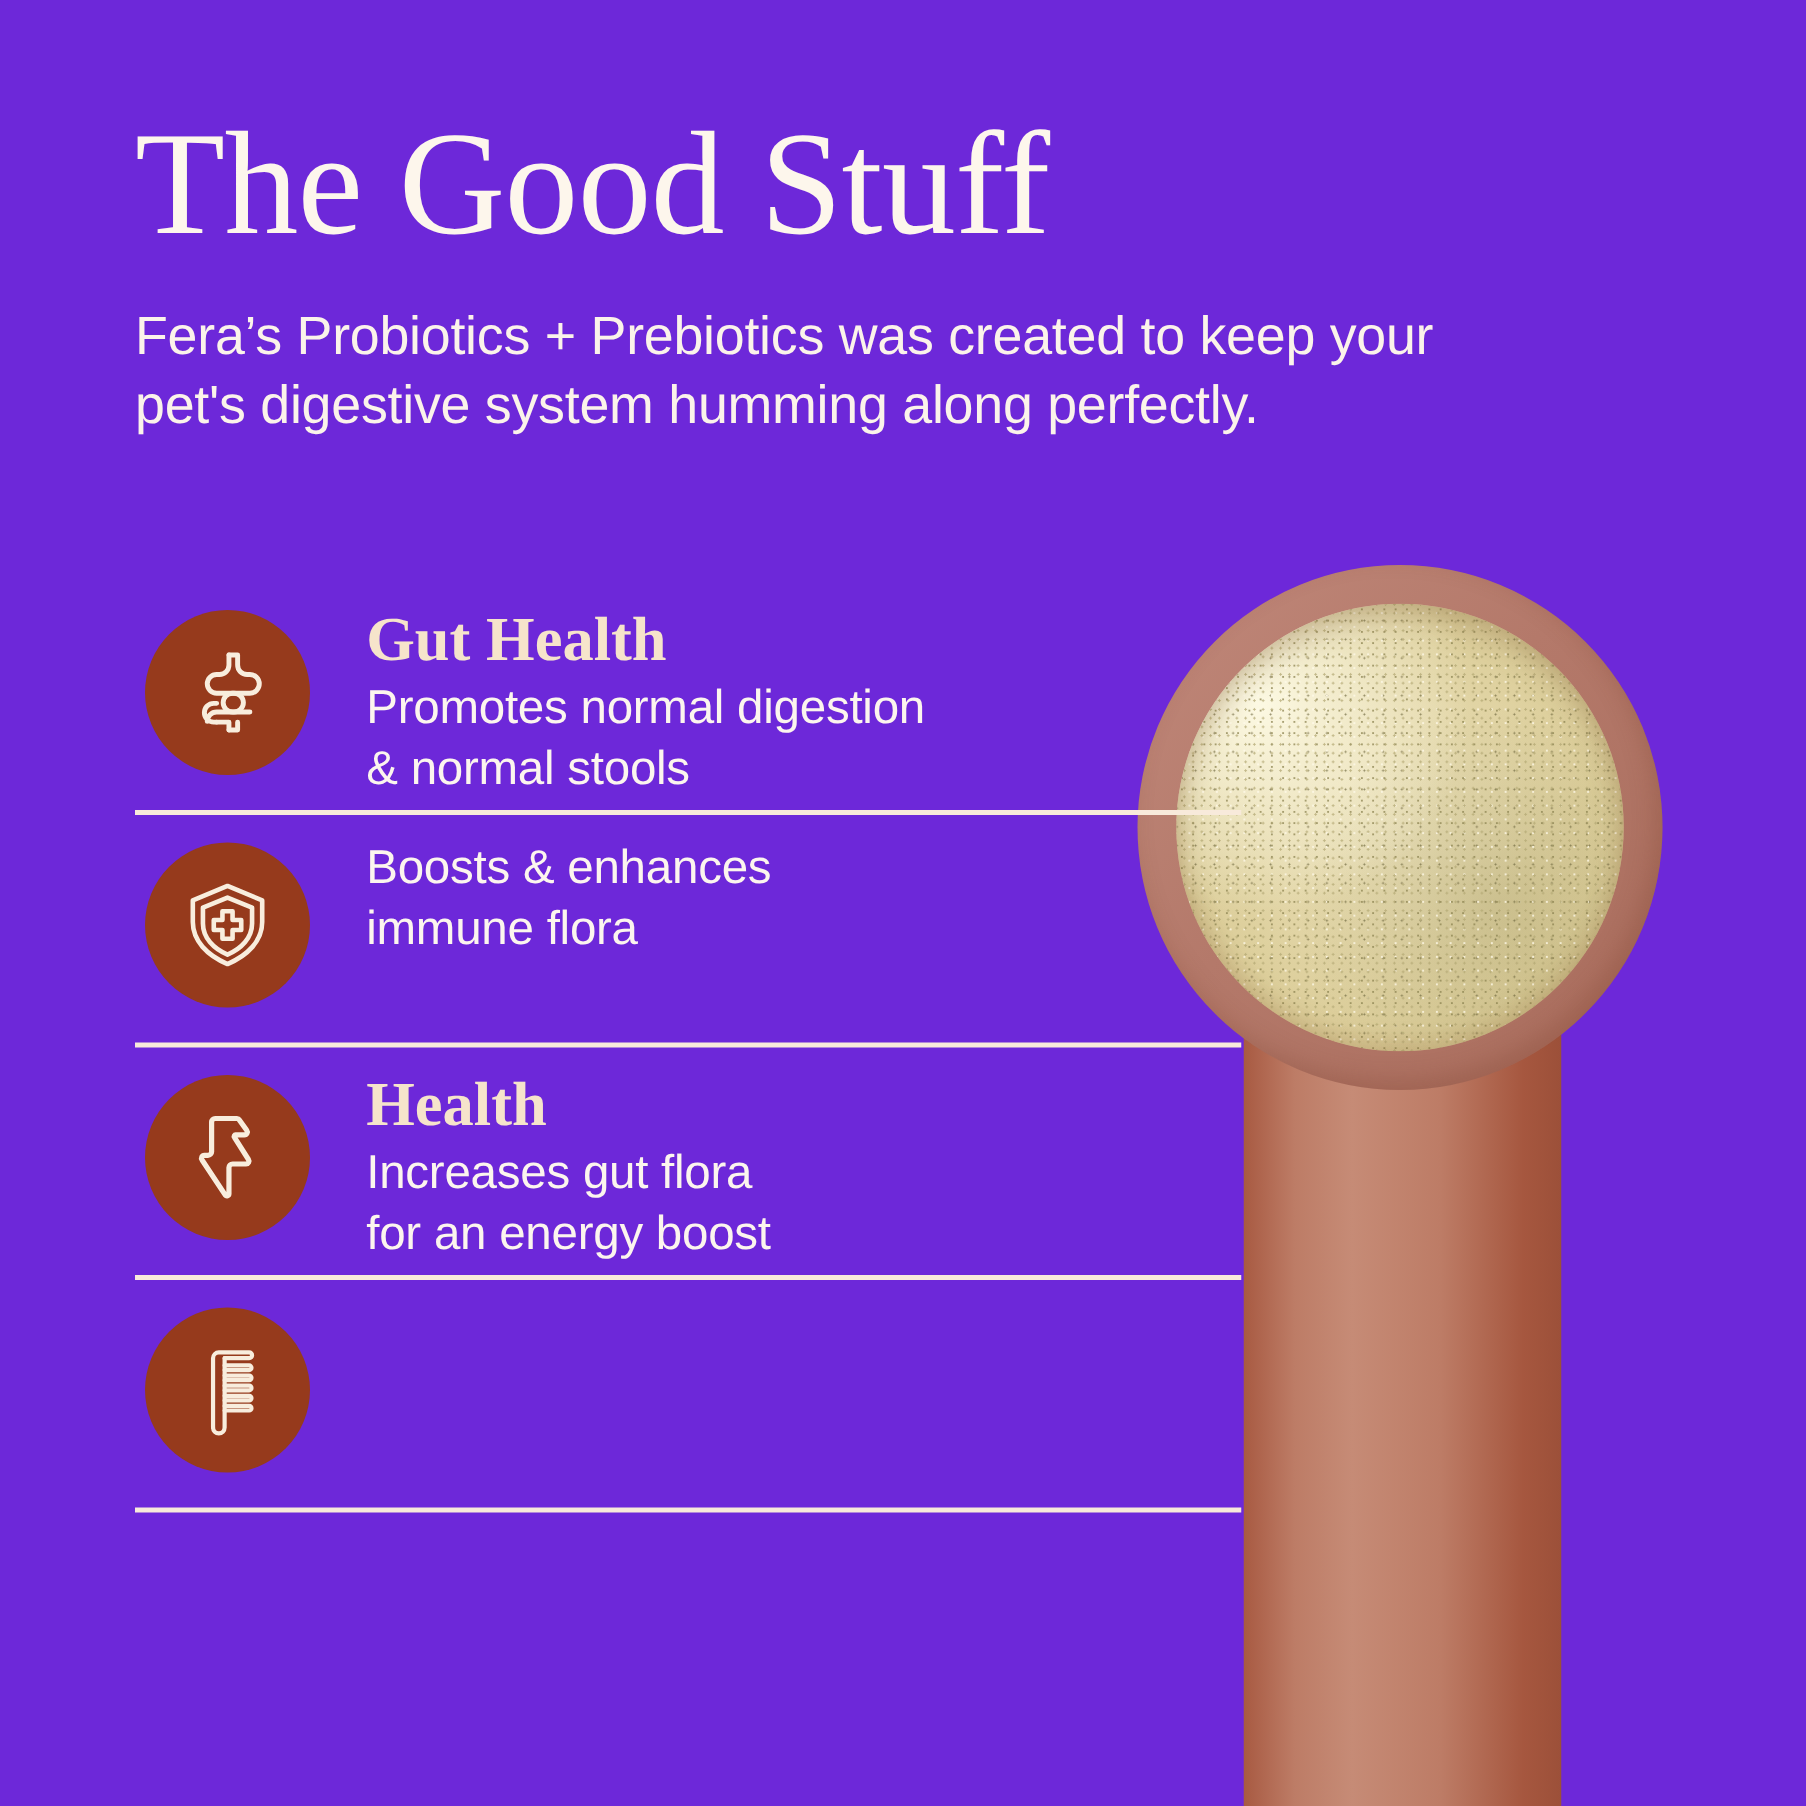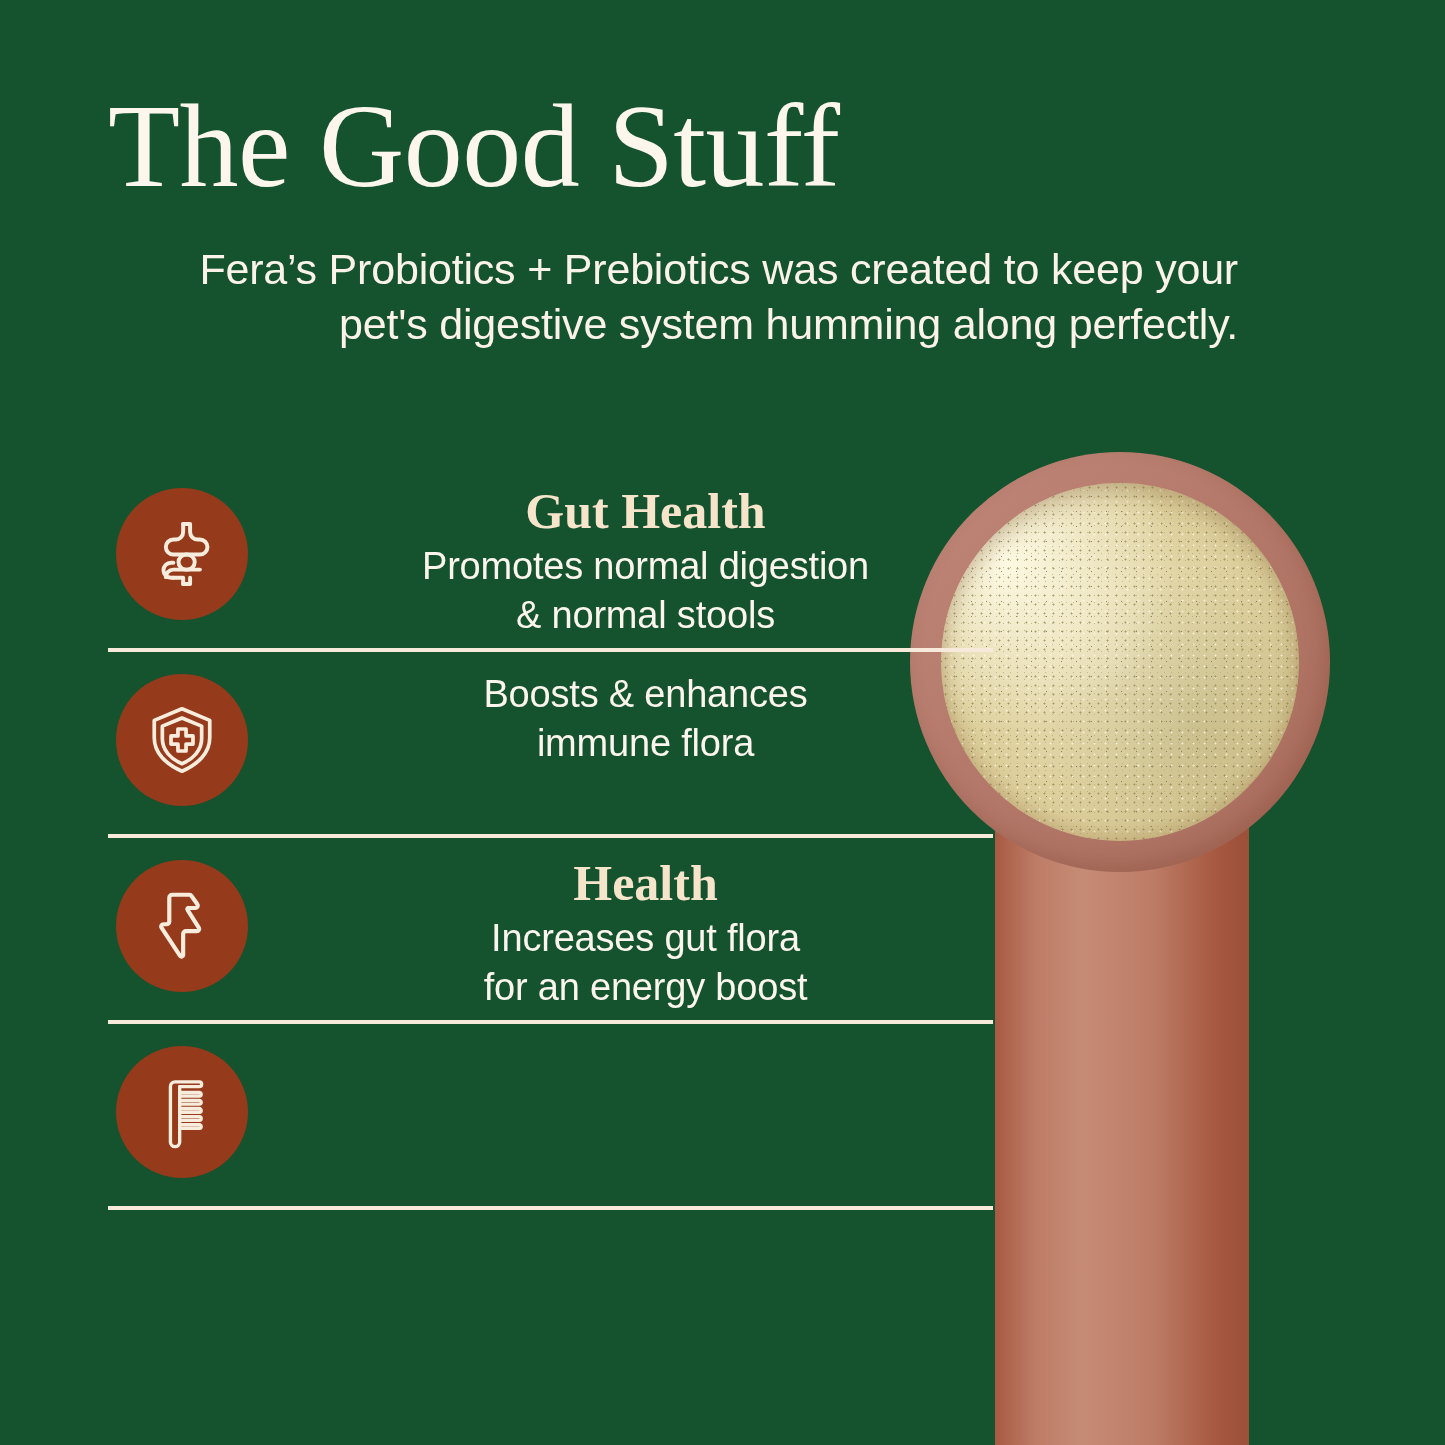--- a/index.html
+++ b/index.html
@@ -4,21 +4,21 @@
 <style>
   html, body {
     margin: 0;
     padding: 0;
     background: #ffffff;
   }
   .canvas {
     position: relative;
     width: 1445px;
     height: 1445px;
-    background: #14532d;
+    background: #6d28d9;
     overflow: hidden;
     font-family: "Liberation Sans", sans-serif;
   }
 
   
   .header {
     position: absolute;
     left: 108px;
     top: 88px;
     width: 1180px;
@@ -34,37 +34,35 @@
   }
   .subtitle {
     margin: 36px 0 0 0;
     font-family: "Liberation Sans", sans-serif;
     font-size: 43px;
     line-height: 1.28;
     color: #FBF3EA;
     font-weight: 400;
     max-width: 1130px;
     letter-spacing: -0.2px;
-    text-align: right;
   }
 
   
   .features {
     position: absolute;
     left: 108px;
     top: 466px;
     width: 890px;
   }
   .feature {
     position: relative;
     display: flex;
     align-items: flex-start;
     padding: 0;
     min-height: 182px;
-    text-align: center;
   }
   .feature-icon-wrap {
     flex: 0 0 auto;
     width: 132px;
     height: 132px;
     margin-top: 22px;
     margin-left: 8px;
     border-radius: 50%;
     background: #963A1C;
     display: flex;

